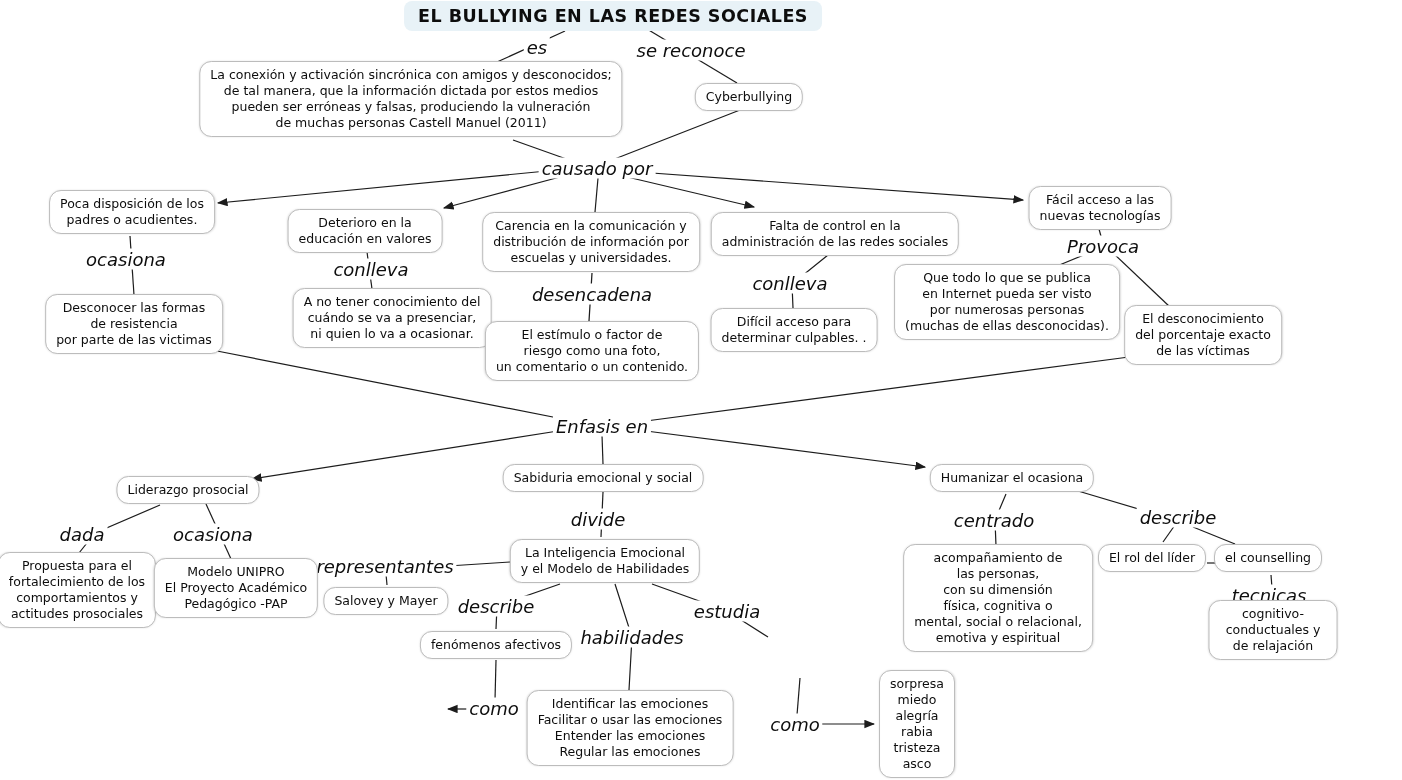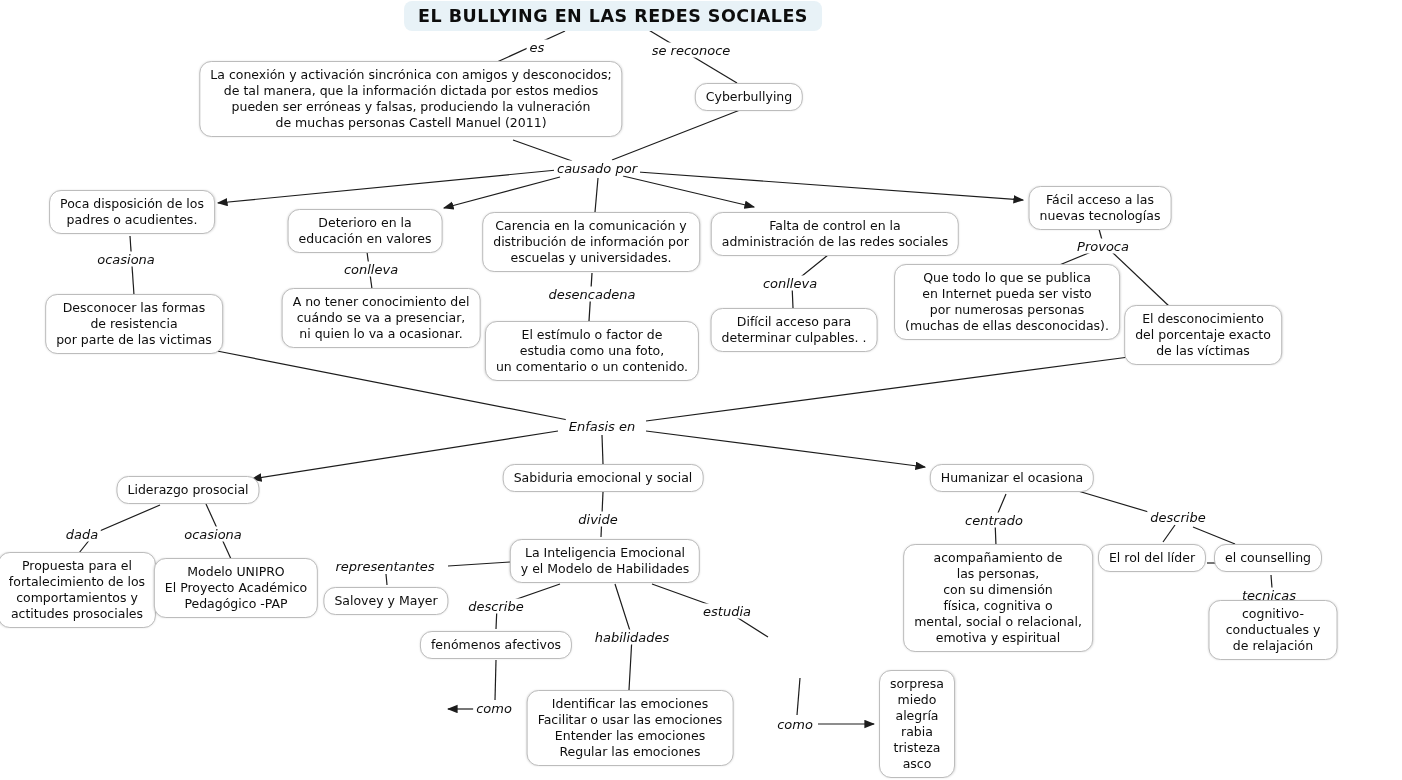--- a/index.html
+++ b/index.html
@@ -17,21 +17,21 @@
     padding:5px 14px; border-radius:8px; white-space:nowrap; z-index:3;
   }
   .node {
     position:absolute; transform:translate(-50%,-50%);
     background:#ffffff; border:1.5px solid #bcbcbc; border-radius:12px;
     padding:5px 10px; text-align:center; font-size:12.5px; line-height:1.28;
     white-space:pre-line; z-index:2; box-shadow:0 0 2px rgba(0,0,0,0.12);
   }
   .llabel {
     position:absolute; transform:translate(-50%,-50%);
-    background:#ffffff; font-style:italic; font-size:13px;
+    background:#ffffff; font-style:italic; font-size:18px;
     padding:0 3px; white-space:nowrap; z-index:1;
   }
 </style>
 </head>
 <body>
 
 <div class="canvas">
 
   <svg class="connector-layer" width="1402" height="780">
     <defs>
@@ -95,25 +95,25 @@
   <div class="node" style="left:591px;top:242px">Carencia en la comunicación y
 distribución de información por
 escuelas y universidades.</div>
   <div class="node" style="left:835px;top:234px">Falta de control en la
 administración de las redes sociales</div>
   <div class="node" style="left:1100px;top:208px">Fácil acceso a las
 nuevas tecnologías</div>
   <div class="node" style="left:134px;top:324px">Desconocer las formas
 de resistencia
 por parte de las victimas</div>
-  <div class="node" style="left:381px;top:318px">A no tener conocimiento del
+  <div class="node" style="left:392px;top:318px">A no tener conocimiento del
 cuándo se va a presenciar,
 ni quien lo va a ocasionar.</div>
   <div class="node" style="left:592px;top:351px">El estímulo o factor de
-estudia como una foto,
+riesgo como una foto,
 un comentario o un contenido.</div>
   <div class="node" style="left:794px;top:330px">Difícil acceso para
 determinar culpables. .</div>
   <div class="node" style="left:1007px;top:302px">Que todo lo que se publica
 en Internet pueda ser visto
 por numerosas personas
 (muchas de ellas desconocidas).</div>
   <div class="node" style="left:1203px;top:335px">El desconocimiento
 del porcentaje exacto
 de las víctimas</div>

